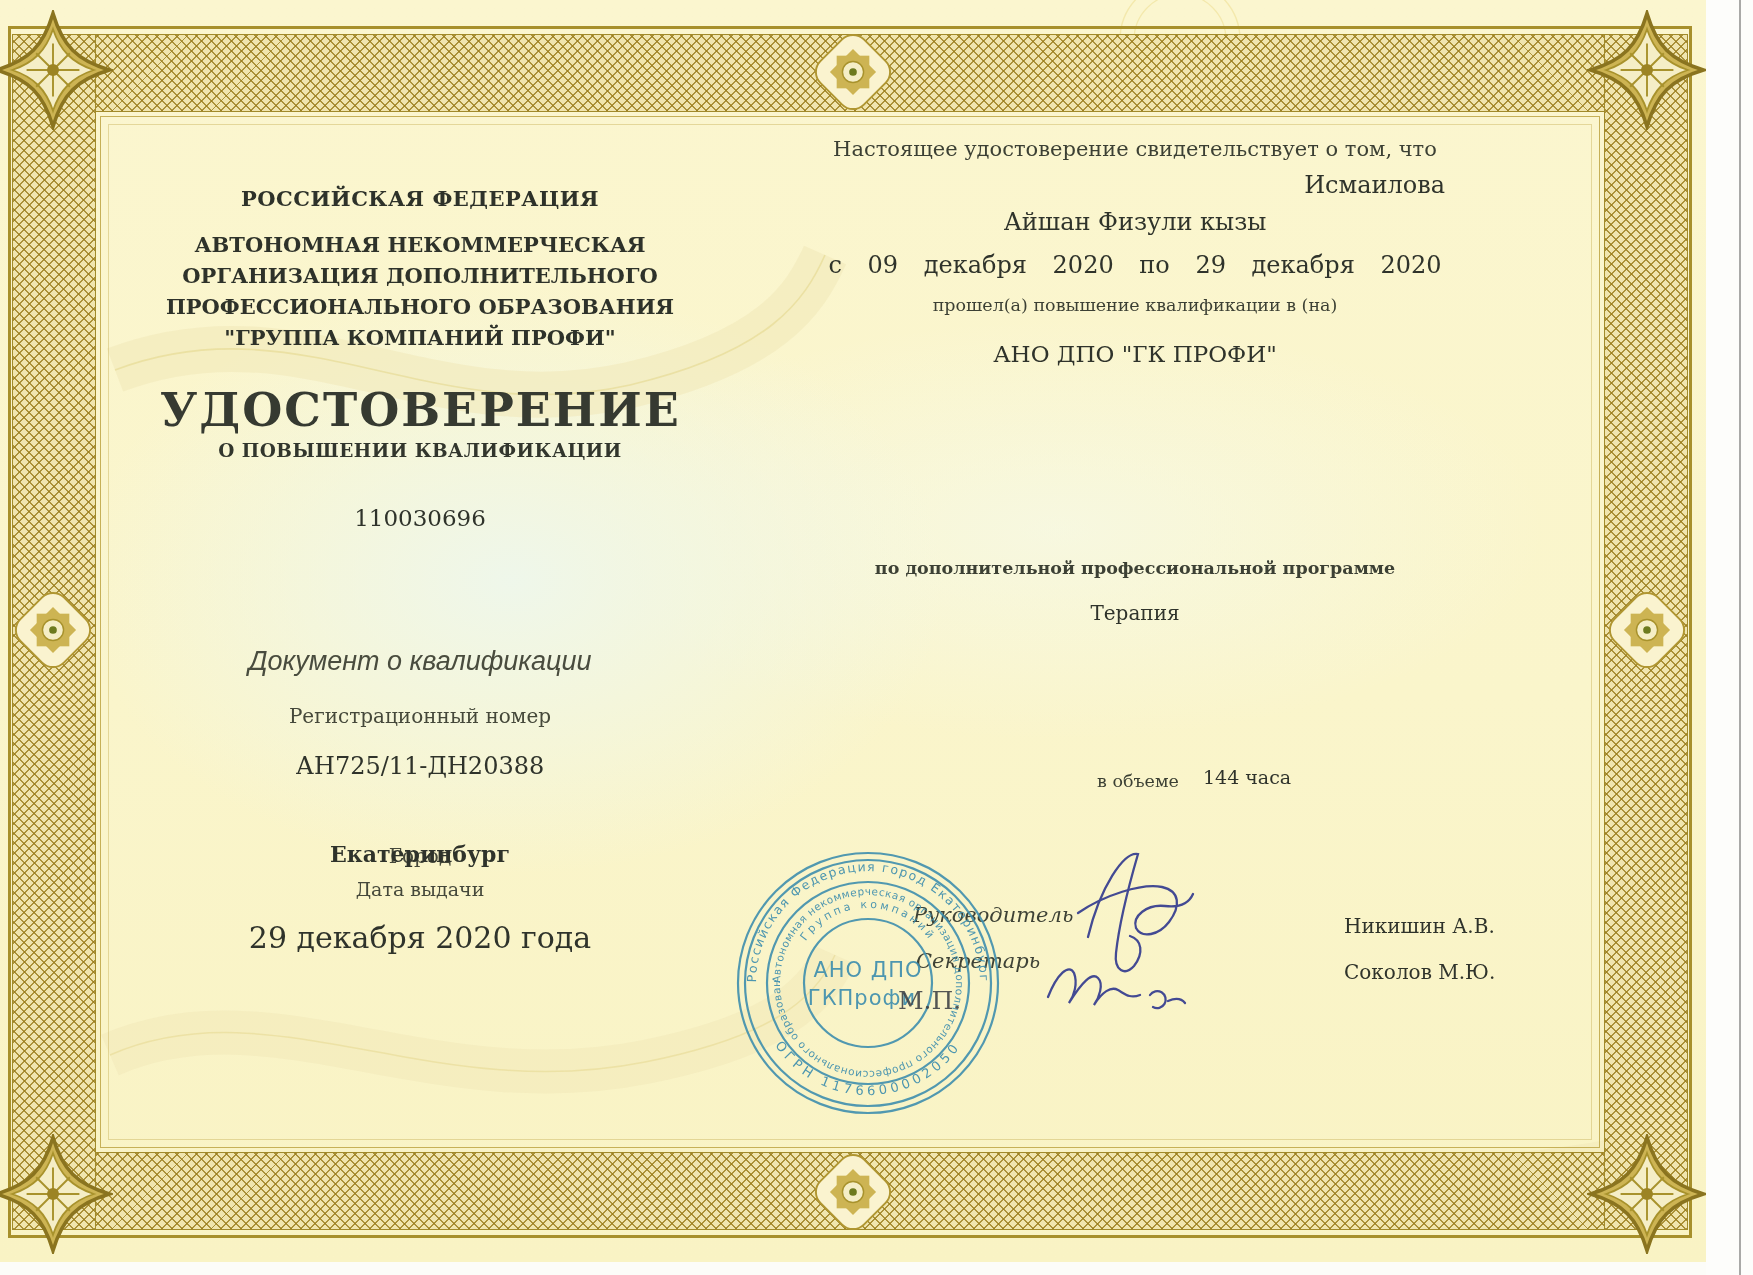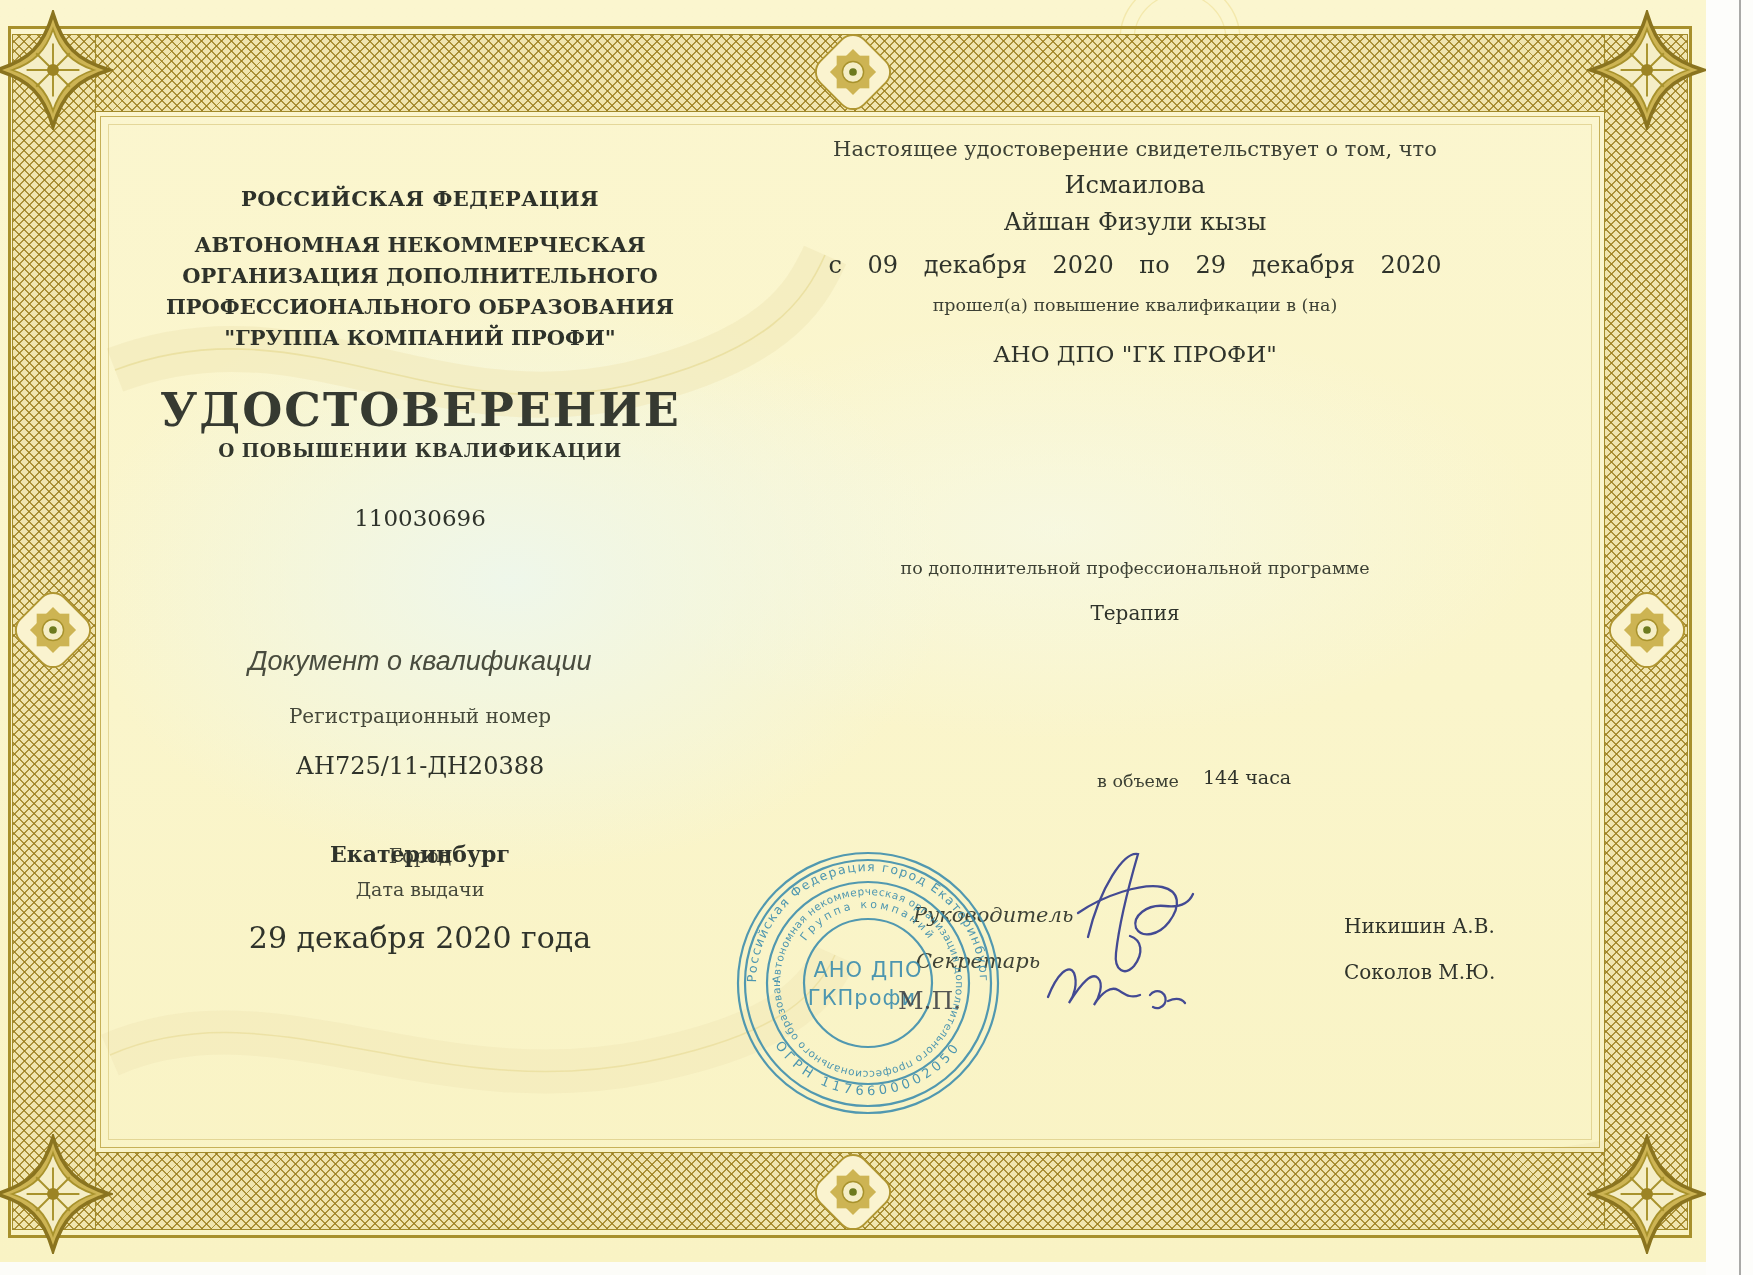--- a/index.html
+++ b/index.html
@@ -59,26 +59,26 @@
   .doc-type{top:606px;left:0;width:100%;font-size:27px;font-style:italic;color:#494c3e;
             font-family:Liberation Sans, sans-serif;margin-top:40px;}
   .reg-label{top:704px;left:0;width:100%;font-size:20px;color:#45483a;}
   .reg-number{top:752px;left:0;width:100%;font-size:24px;color:#2f332b;}
   .city-label{top:844px;left:0;width:100%;font-size:20px;color:#45483a;}
   .city{top:841px;left:0;width:100%;font-size:22px;font-weight:bold;color:#2f332b;}
   .date-label{top:878px;left:0;width:100%;font-size:19px;color:#45483a;text-align:center;}
   .date{top:920px;left:0;width:100%;font-size:30px;color:#2f332b;}
 
   .intro{top:137px;left:0;width:100%;font-size:21px;color:#3c4034;}
-  .surname{top:171px;left:0;width:100%;font-size:24px;color:#2f332b;}
+  .surname{top:171px;left:0;width:100%;font-size:24px;color:#2f332b;text-align:right;}
   .pname{top:208px;left:0;width:100%;font-size:24px;color:#2f332b;}
   .period{top:251px;left:0;width:100%;font-size:24px;word-spacing:18px;color:#2f332b;}
   .passed{top:295px;left:0;width:100%;font-size:17.5px;color:#3c4034;}
   .org-short{top:341px;left:0;width:100%;font-size:23px;color:#2f332b;}
-  .program-label{top:558px;left:0;width:100%;font-size:17.5px;color:#3c4034;}
+  .program-label{top:558px;left:0;width:100%;font-size:17.5px;color:#3c4034;font-weight:bold;}
   .program{top:601px;left:0;width:100%;font-size:20px;color:#2f332b;}
   .volume-label{top:771px;left:272px;font-size:17.5px;color:#3c4034;}
   .volume{top:766px;left:378px;font-size:19px;color:#2f332b;}
 
   .sig-role{font-style:italic;font-size:21px;color:#3e4236;}
   .head-label{left:913px;top:903px;}
   .secretary-label{left:916px;top:949px;}
   .sig-name{font-size:20px;color:#2f332b;}
   .head-name{left:1344px;top:914px;}
   .secretary-name{left:1344px;top:960px;}

